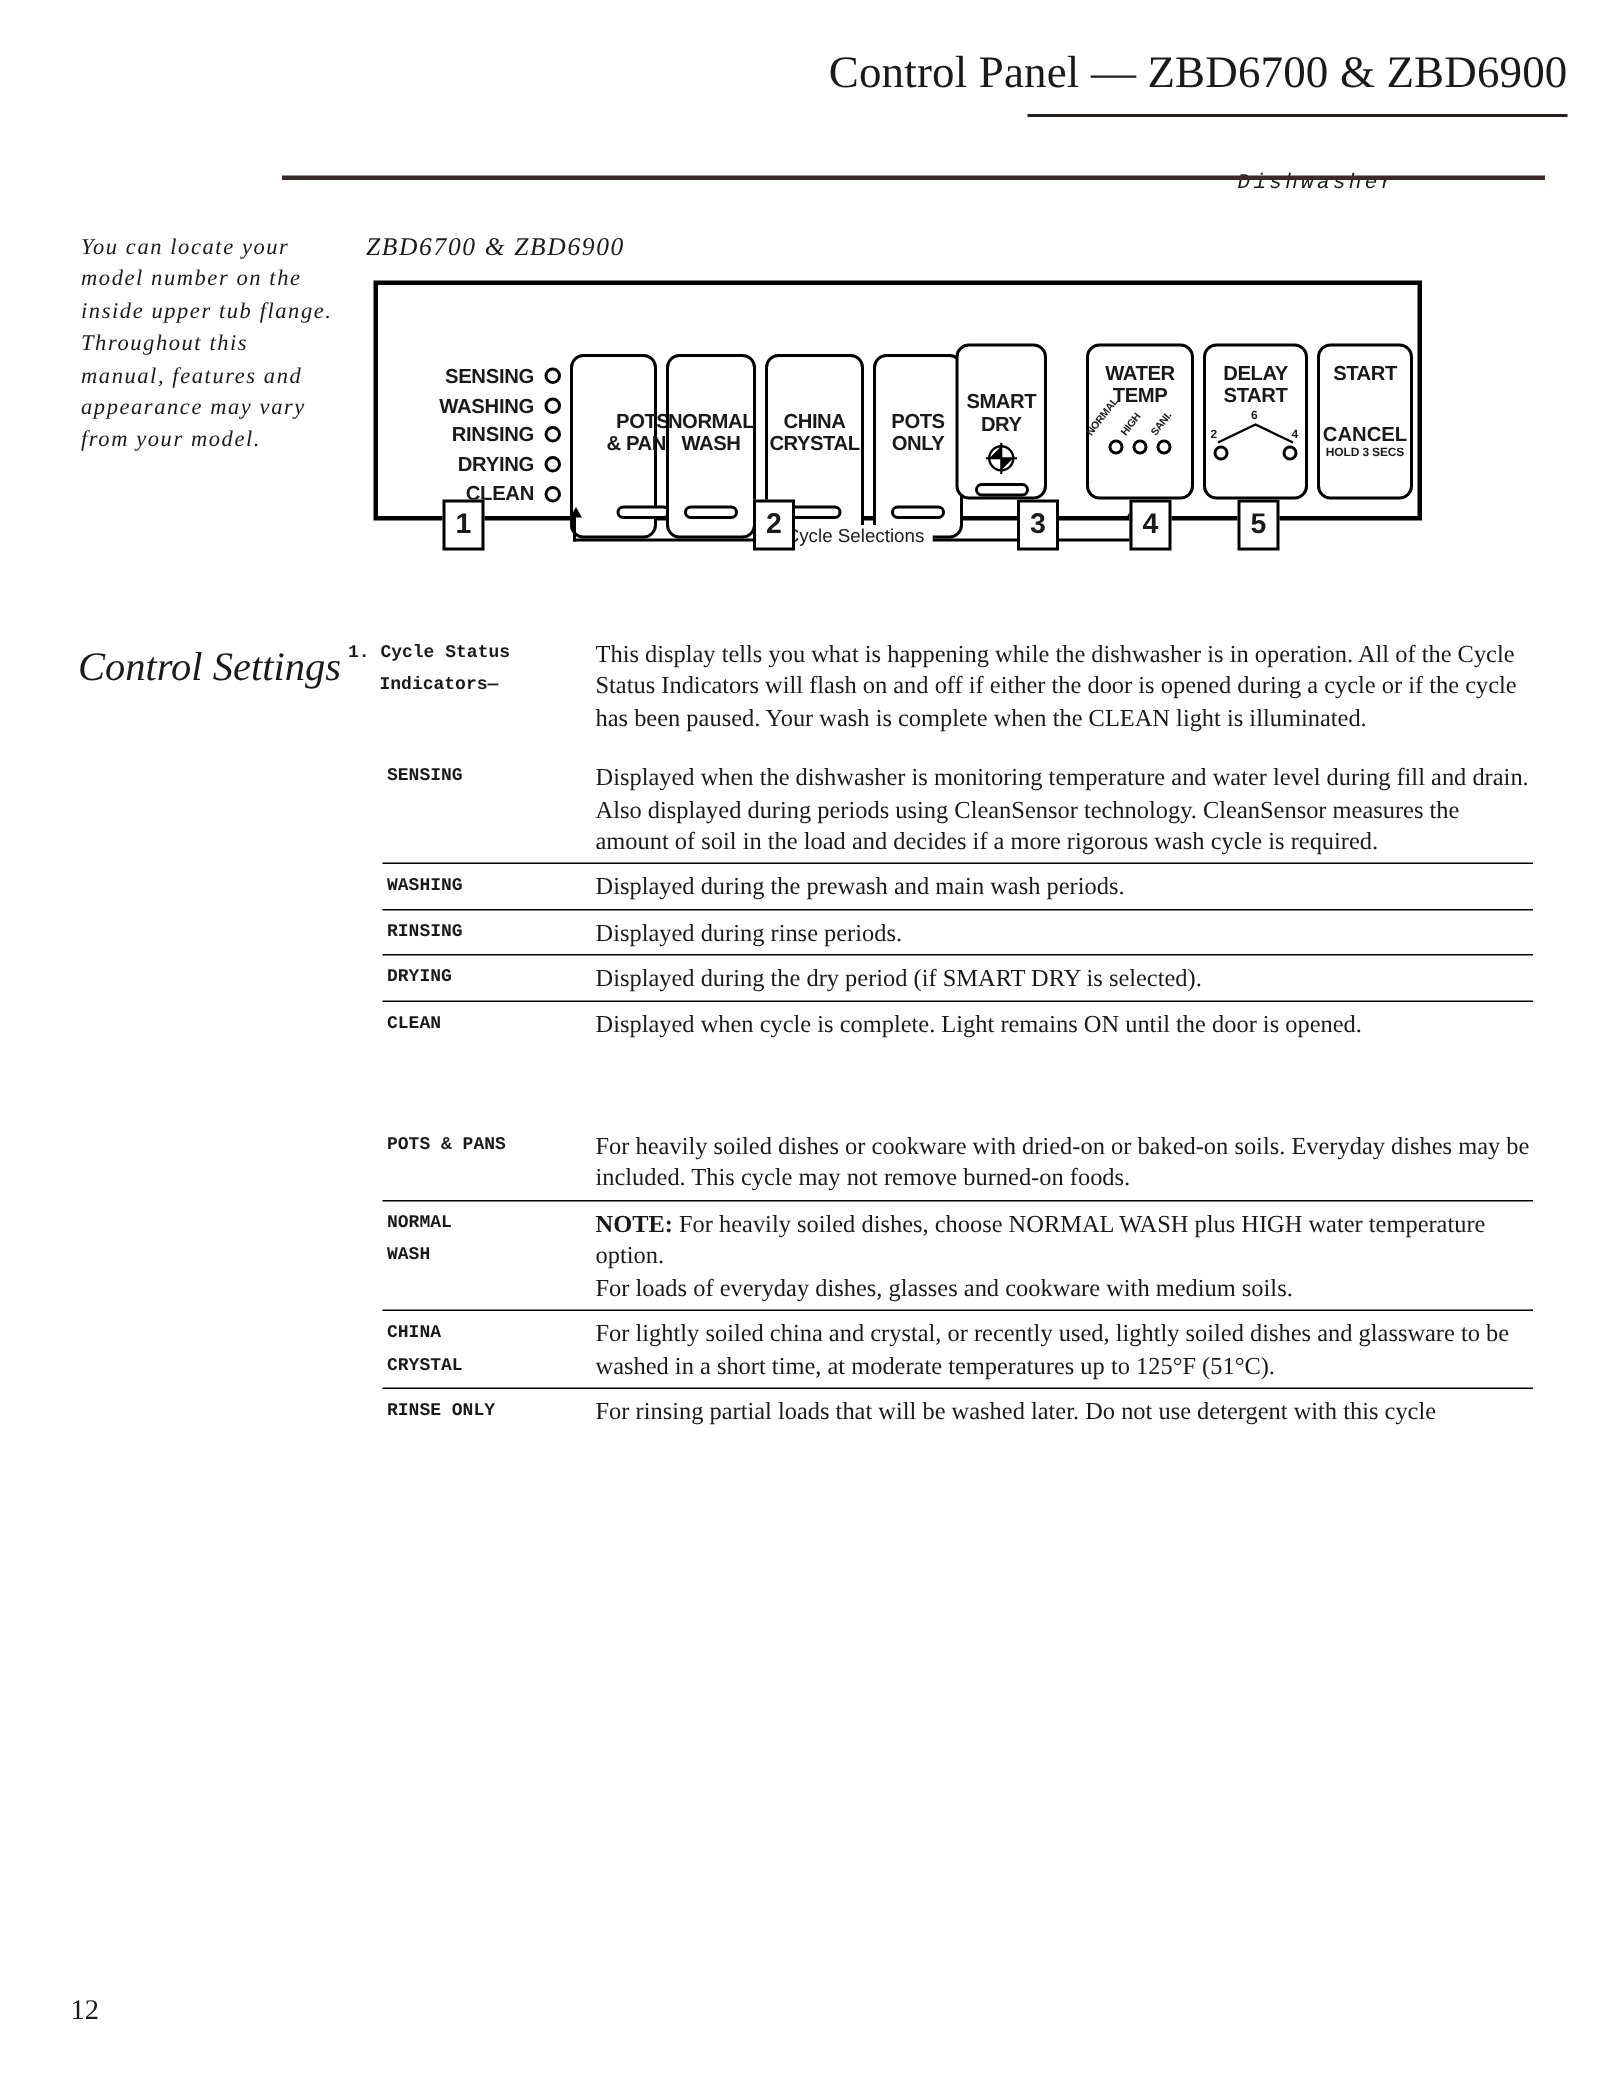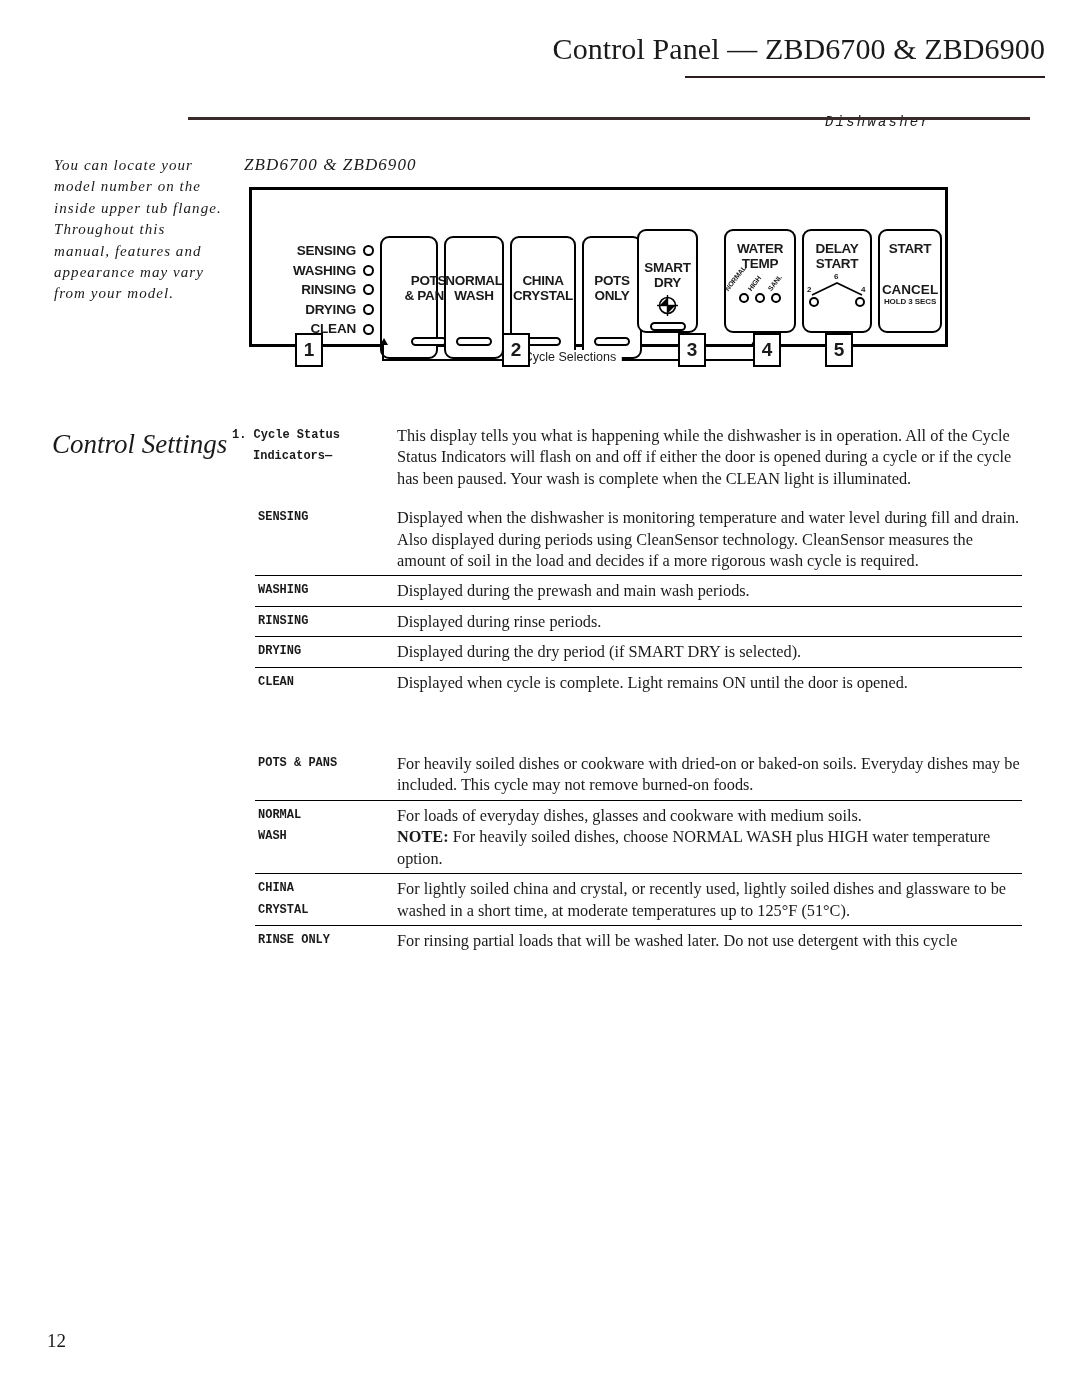--- a/index.html
+++ b/index.html
@@ -400,22 +400,22 @@
   </div>
 
   <div class="divider"></div>
 
   <div class="brow">
     <div class="bterm indent">
       <span>NORMAL</span><br>
       <span>WASH</span>
     </div>
     <div class="bdesc">
+      <p><b class="strong">NOTE:</b><span> For heavily soiled dishes, choose NORMAL WASH plus HIGH water temperature option.</span></p>
       <p>For loads of everyday dishes, glasses and cookware with medium soils.</p>
-      <p><b class="strong">NOTE:</b><span> For heavily soiled dishes, choose NORMAL WASH plus HIGH water temperature option.</span></p>
     </div>
   </div>
 
   <div class="divider"></div>
 
   <div class="brow">
     <div class="bterm indent">
       <span>CHINA</span><br>
       <span>CRYSTAL</span>
     </div>

